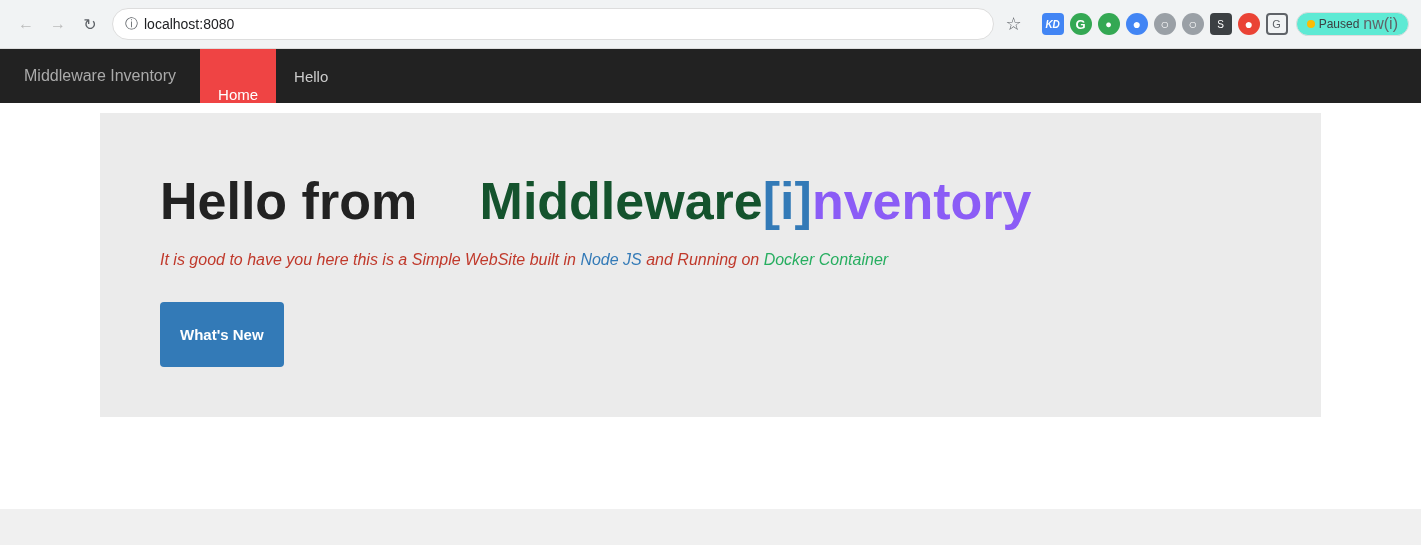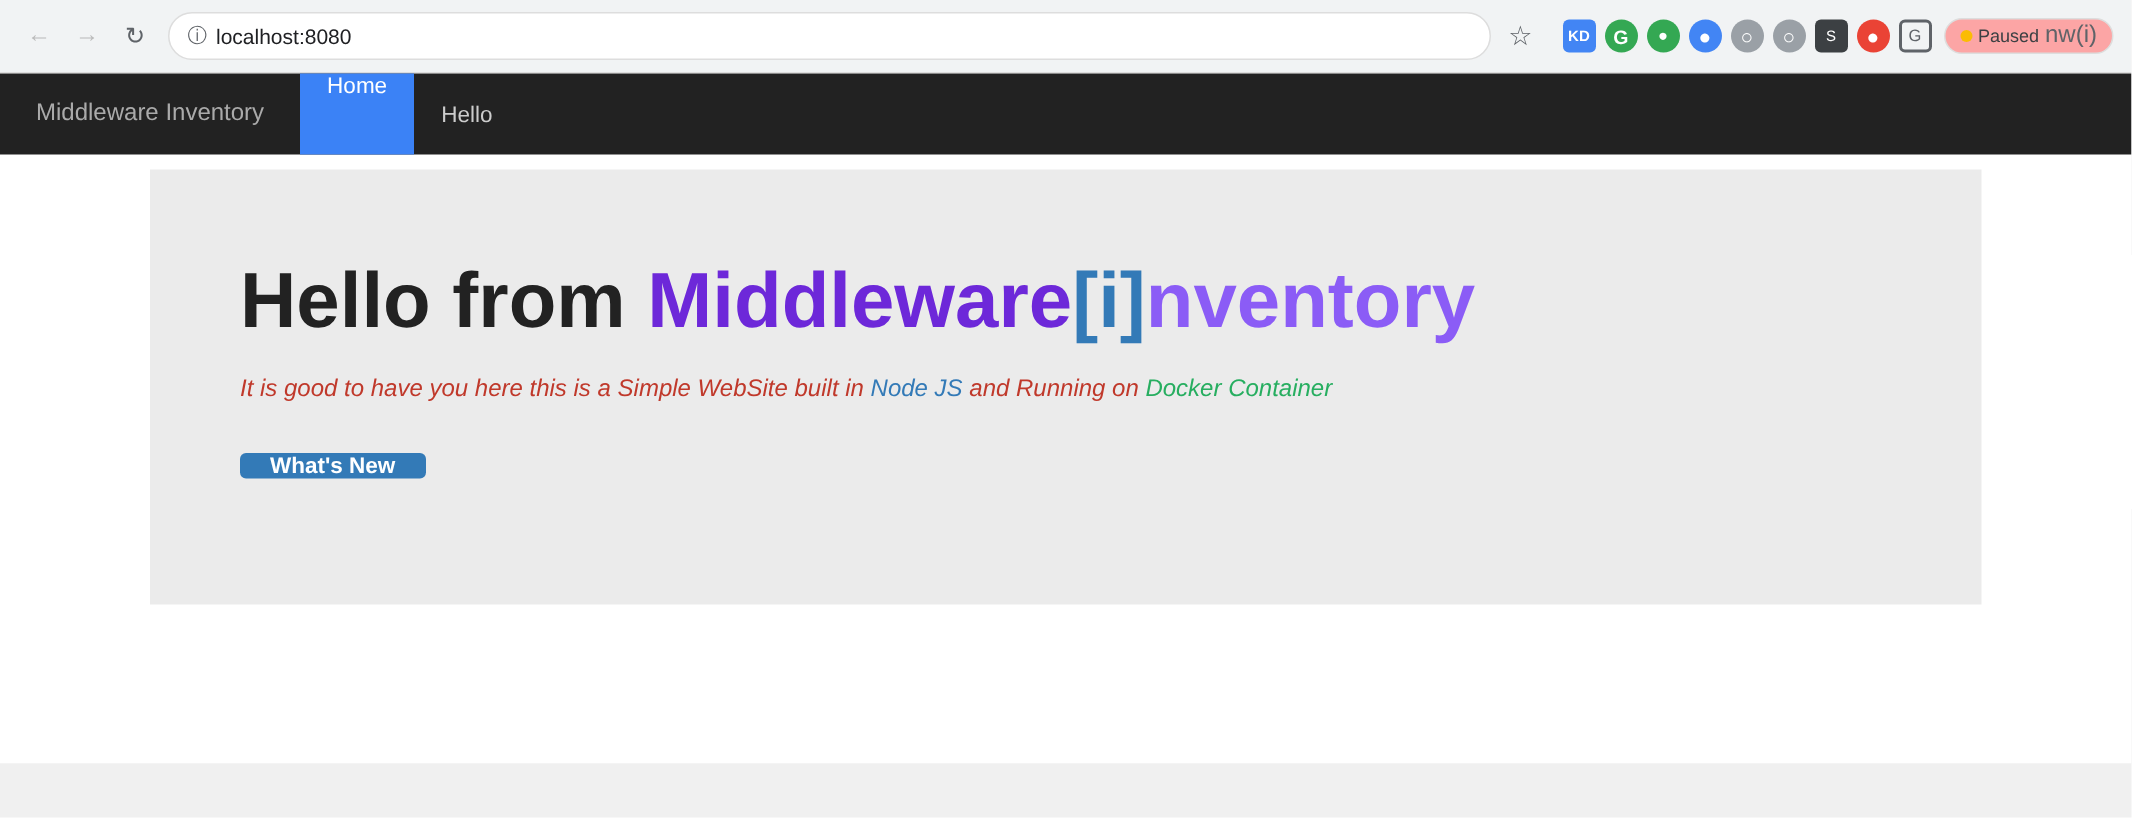--- a/index.html
+++ b/index.html
@@ -65,30 +65,30 @@
       width: 24px;
       height: 24px;
       border-radius: 50%;
       display: flex;
       align-items: center;
       justify-content: center;
       font-size: 12px;
       cursor: pointer;
     }
     .star-icon { color: #5f6368; font-size: 18px; }
-    .ext-icon-kb { background: #4285f4; color: white; font-size: 10px; font-weight: bold; border-radius: 4px; width: 22px; height: 22px; }
+    .ext-icon-kb { background: #4285f4; color: white; font-size: 10px; font-weight: bold; border-radius: 4px; width: 22px; height: 22px; font-style: italic; }
     .ext-icon-g { background: #34a853; color: white; border-radius: 50%; width: 22px; height: 22px; font-size: 13px; }
     .ext-icon-green { background: #34a853; color: white; border-radius: 50%; width: 22px; height: 22px; font-size: 11px; }
     .ext-icon-blue { background: #4285f4; color: white; border-radius: 50%; width: 22px; height: 22px; font-size: 11px; }
     .ext-icon-gray { background: #9aa0a6; color: white; border-radius: 50%; width: 22px; height: 22px; font-size: 11px; }
     .ext-icon-dark { background: #3c4043; color: white; border-radius: 4px; width: 22px; height: 22px; font-size: 10px; }
     .ext-icon-red { background: #ea4335; color: white; border-radius: 50%; width: 22px; height: 22px; font-size: 11px; }
     .ext-icon-outline { background: transparent; border: 2px solid #5f6368; color: #5f6368; border-radius: 4px; width: 22px; height: 22px; font-size: 11px; }
     .paused-badge {
-      background: #fca5a5;
+      background: #5eead4;
       border: 1px solid #ddd;
       border-radius: 12px;
       padding: 2px 10px;
       font-size: 12px;
       color: #3c4043;
       display: flex;
       align-items: center;
       gap: 4px;
       cursor: pointer;
     }
@@ -113,23 +113,23 @@
       font-size: 16px;
       padding: 0 24px;
       cursor: pointer;
     }
     .navbar-item {
       color: #fff;
       font-size: 15px;
       padding: 0 18px;
       height: 100%;
       display: flex;
-      align-items: flex-start;
-      cursor: pointer;
-      background: #3b82f6;
+      align-items: flex-end;
+      cursor: pointer;
+      background: #ef4444;
     }
     .navbar-item-link {
       color: #ccc;
       font-size: 15px;
       padding: 0 18px;
       height: 100%;
       display: flex;
       align-items: center;
       cursor: pointer;
     }
@@ -142,21 +142,22 @@
       min-height: 290px;
     }
     .hero-heading {
       font-size: 52px;
       font-weight: bold;
       color: #222;
       margin-bottom: 18px;
       line-height: 1.1;
     }
     .hero-heading .middleware {
-      color: #6d28d9;
+      color: #14532d;
+      margin-left: 48px;
     }
     .hero-heading .bracket-i {
       color: #337ab7;
     }
     .hero-heading .bracket {
       color: #337ab7;
     }
     .hero-heading .nventory {
       color: #8b5cf6;
       margin-top: 32px;
@@ -172,21 +173,21 @@
       color: #337ab7;
     }
     .hero-subtitle .docker {
       color: #27ae60;
     }
     .whats-new-btn {
       background: #337ab7;
       color: #fff;
       border: none;
       border-radius: 4px;
-      padding: 0 20px;
+      padding: 24px 20px;
       font-size: 15px;
       font-weight: bold;
       cursor: pointer;
     }
   </style>
 </head>
 <body>
 
 <div class="browser-chrome">
   <div class="browser-toolbar">

